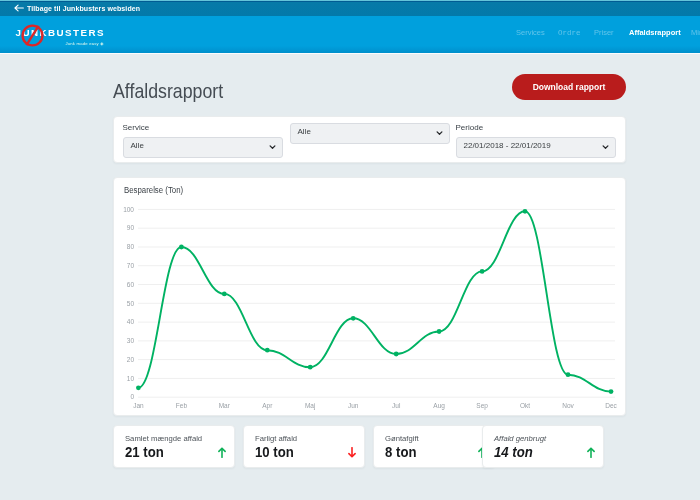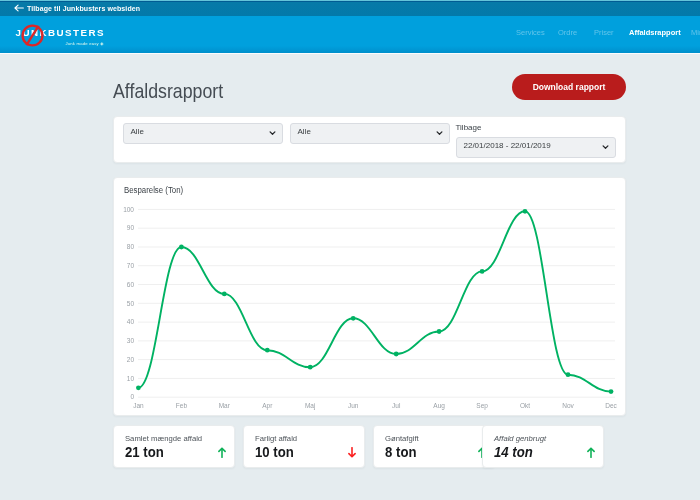--- a/index.html
+++ b/index.html
@@ -46,43 +46,44 @@
 </div>
 <div class="header">
   <div class="logo"><span class="word">JUNKBUSTERS</span></div>
   <div class="tagline">Junk made easy ◈</div>
   <svg style="position:absolute;left:20.5px;top:8px;" width="23" height="23" viewBox="0 0 23 23">
     <circle cx="11.5" cy="11.5" r="9.9" fill="none" stroke="#dd2727" stroke-width="2.4"></circle>
     <line x1="17.6" y1="1.9" x2="5.4" y2="21.1" stroke="#dd2727" stroke-width="2.4"></line>
   </svg>
   <div class="nav">
       <span style="left:516px;">Services</span>
-      <span style="left:558px;">Ordre</span>
+      <span style="left:558px;font-family:Liberation Mono, monospace;">Ordre</span>
       <span style="left:594px;">Priser</span>
       <span class="active" style="left:629px;">Affaldsrapport</span>
       <span style="left:691px;">Min side</span>
     </div>
 </div>
 
 <h1>Affaldsrapport</h1>
 <div class="btn">Download rapport</div>
 
 <div class="card filters">
   <div class="fcol" style="left:8.5px;">
+    <div class="lbl">Service</div>
     <div class="sel">Alle<svg width="7" height="8" viewBox="0 0 7 8">
           <path d="M1.1 2.9 L3.5 5.3 L5.9 2.9" stroke="#26282b" stroke-width="1.25" fill="none" stroke-linecap="round" stroke-linejoin="round"></path>
         </svg></div>
   </div>
   <div class="fcol" style="left:175.5px;">
     <div class="sel">Alle<svg width="7" height="8" viewBox="0 0 7 8">
           <path d="M1.1 2.9 L3.5 5.3 L5.9 2.9" stroke="#26282b" stroke-width="1.25" fill="none" stroke-linecap="round" stroke-linejoin="round"></path>
         </svg></div>
   </div>
   <div class="fcol" style="left:341.5px;">
-    <div class="lbl">Tilbage</div>
+    <div class="lbl">Periode</div>
     <div class="sel">22/01/2018 - 22/01/2019<svg width="7" height="8" viewBox="0 0 7 8">
           <path d="M1.1 2.9 L3.5 5.3 L5.9 2.9" stroke="#26282b" stroke-width="1.25" fill="none" stroke-linecap="round" stroke-linejoin="round"></path>
         </svg></div>
   </div>
 </div>
 
 <div class="card chartcard">
   <div class="charttitle">Besparelse (Ton)</div>
   <svg width="513" height="239" viewBox="0 0 513 239" style="position:absolute;left:0;top:0;">
     <g stroke="#efefef" stroke-width="1">

